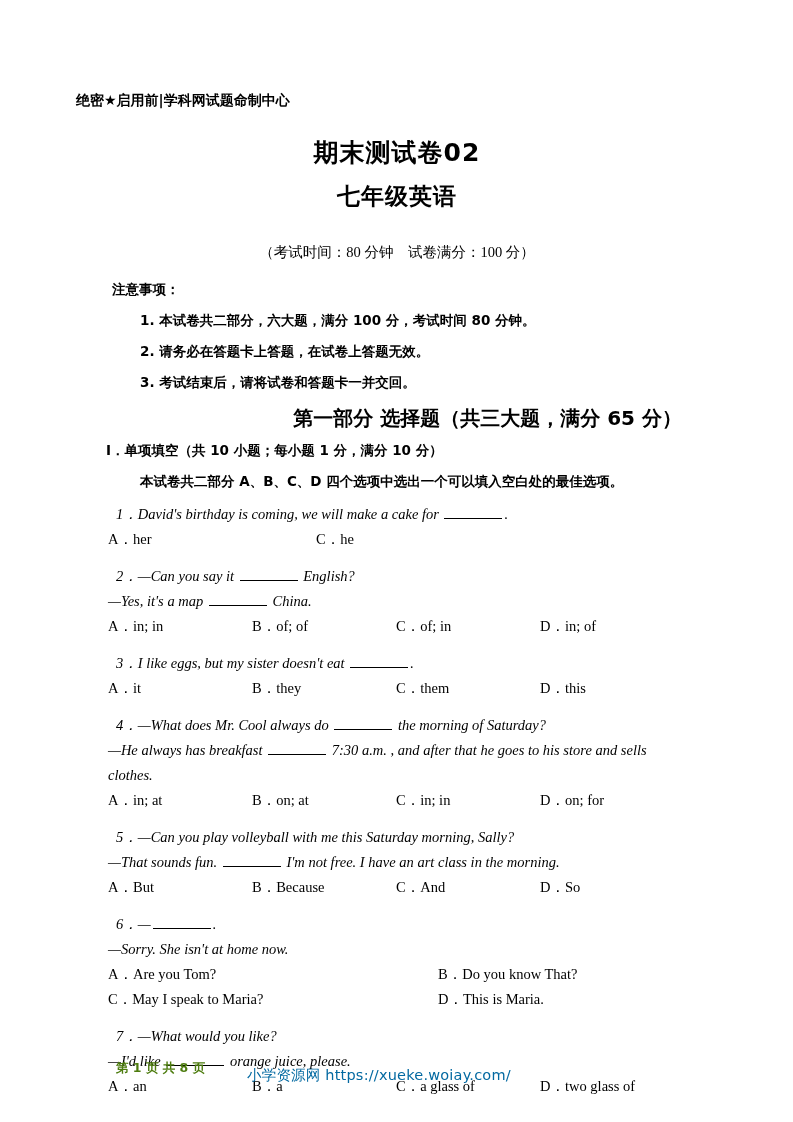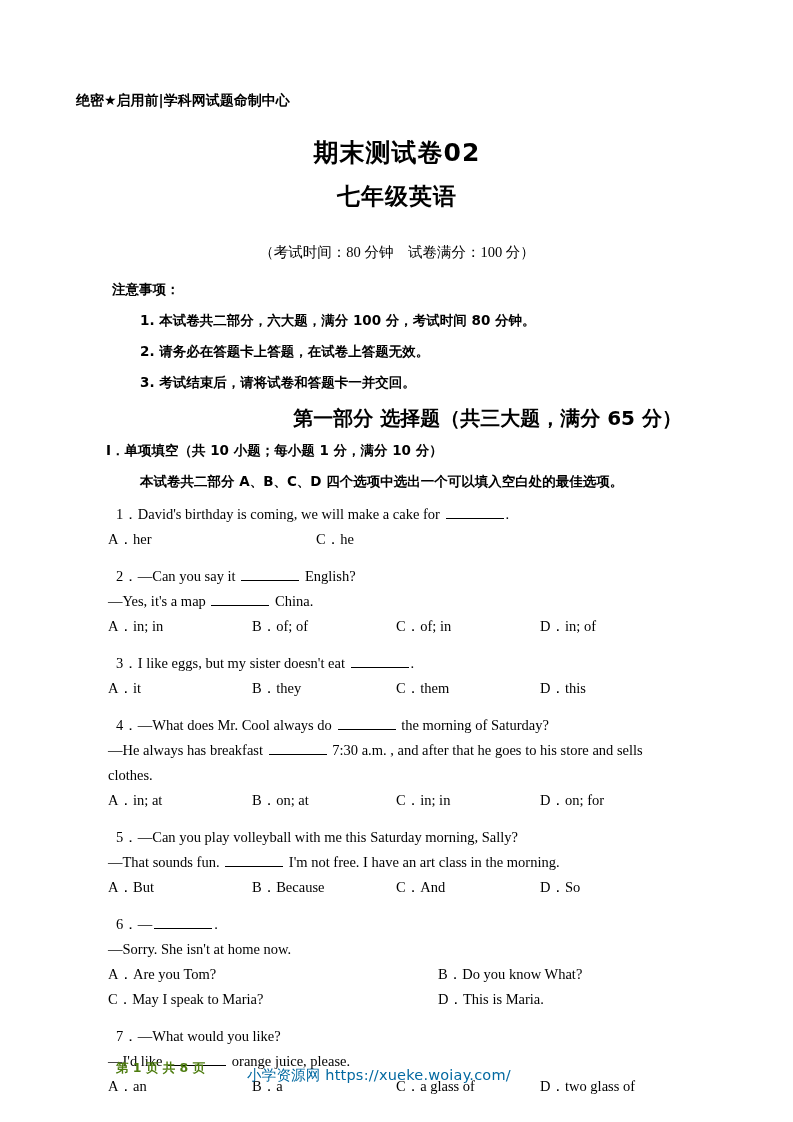--- a/index.html
+++ b/index.html
@@ -110,20 +110,21 @@
 
   
   .q-block {
     margin-top: 12px;
   }
   .q-stem {
     font-size: 14.5px;
     line-height: 25px;
     margin: 0 0 0 4px;
     text-indent: 0;
+    font-style: italic;
   }
   .q-stem.cont {
     margin-left: -4px;
   }
   .blank {
     display: inline-block;
     width: 58px;
     border-bottom: 1px solid #000;
     vertical-align: baseline;
     height: 12px;
@@ -246,21 +247,21 @@
             <div class="opt"><span class="opt-lbl">B．</span><span>Because</span></div>
             <div class="opt"><span class="opt-lbl">C．</span><span>And</span></div>
             <div class="opt"><span class="opt-lbl">D．</span><span>So</span></div>
           </div>
         </div>
         <div class="q-block">
           <div class="q-stem"><span>6．</span><span>—</span><span class="blank"></span><span>.</span></div>
           <div class="q-stem cont"><span>—Sorry. She isn't at home now.</span></div>
           <div class="opts two">
             <div class="opt"><span class="opt-lbl">A．</span><span>Are you Tom?</span></div>
-            <div class="opt"><span class="opt-lbl">B．</span><span>Do you know What?</span></div>
+            <div class="opt"><span class="opt-lbl">B．</span><span>Do you know That?</span></div>
           </div>
           <div class="opts two">
             <div class="opt"><span class="opt-lbl">C．</span><span>May I speak to Maria?</span></div>
             <div class="opt"><span class="opt-lbl">D．</span><span>This is Maria.</span></div>
           </div>
         </div>
         <div class="q-block">
           <div class="q-stem"><span>7．</span><span>—What would you like?</span></div>
           <div class="q-stem cont"><span>—I'd like </span><span class="blank"></span><span> orange juice, please.</span></div>
           <div class="opts four">

